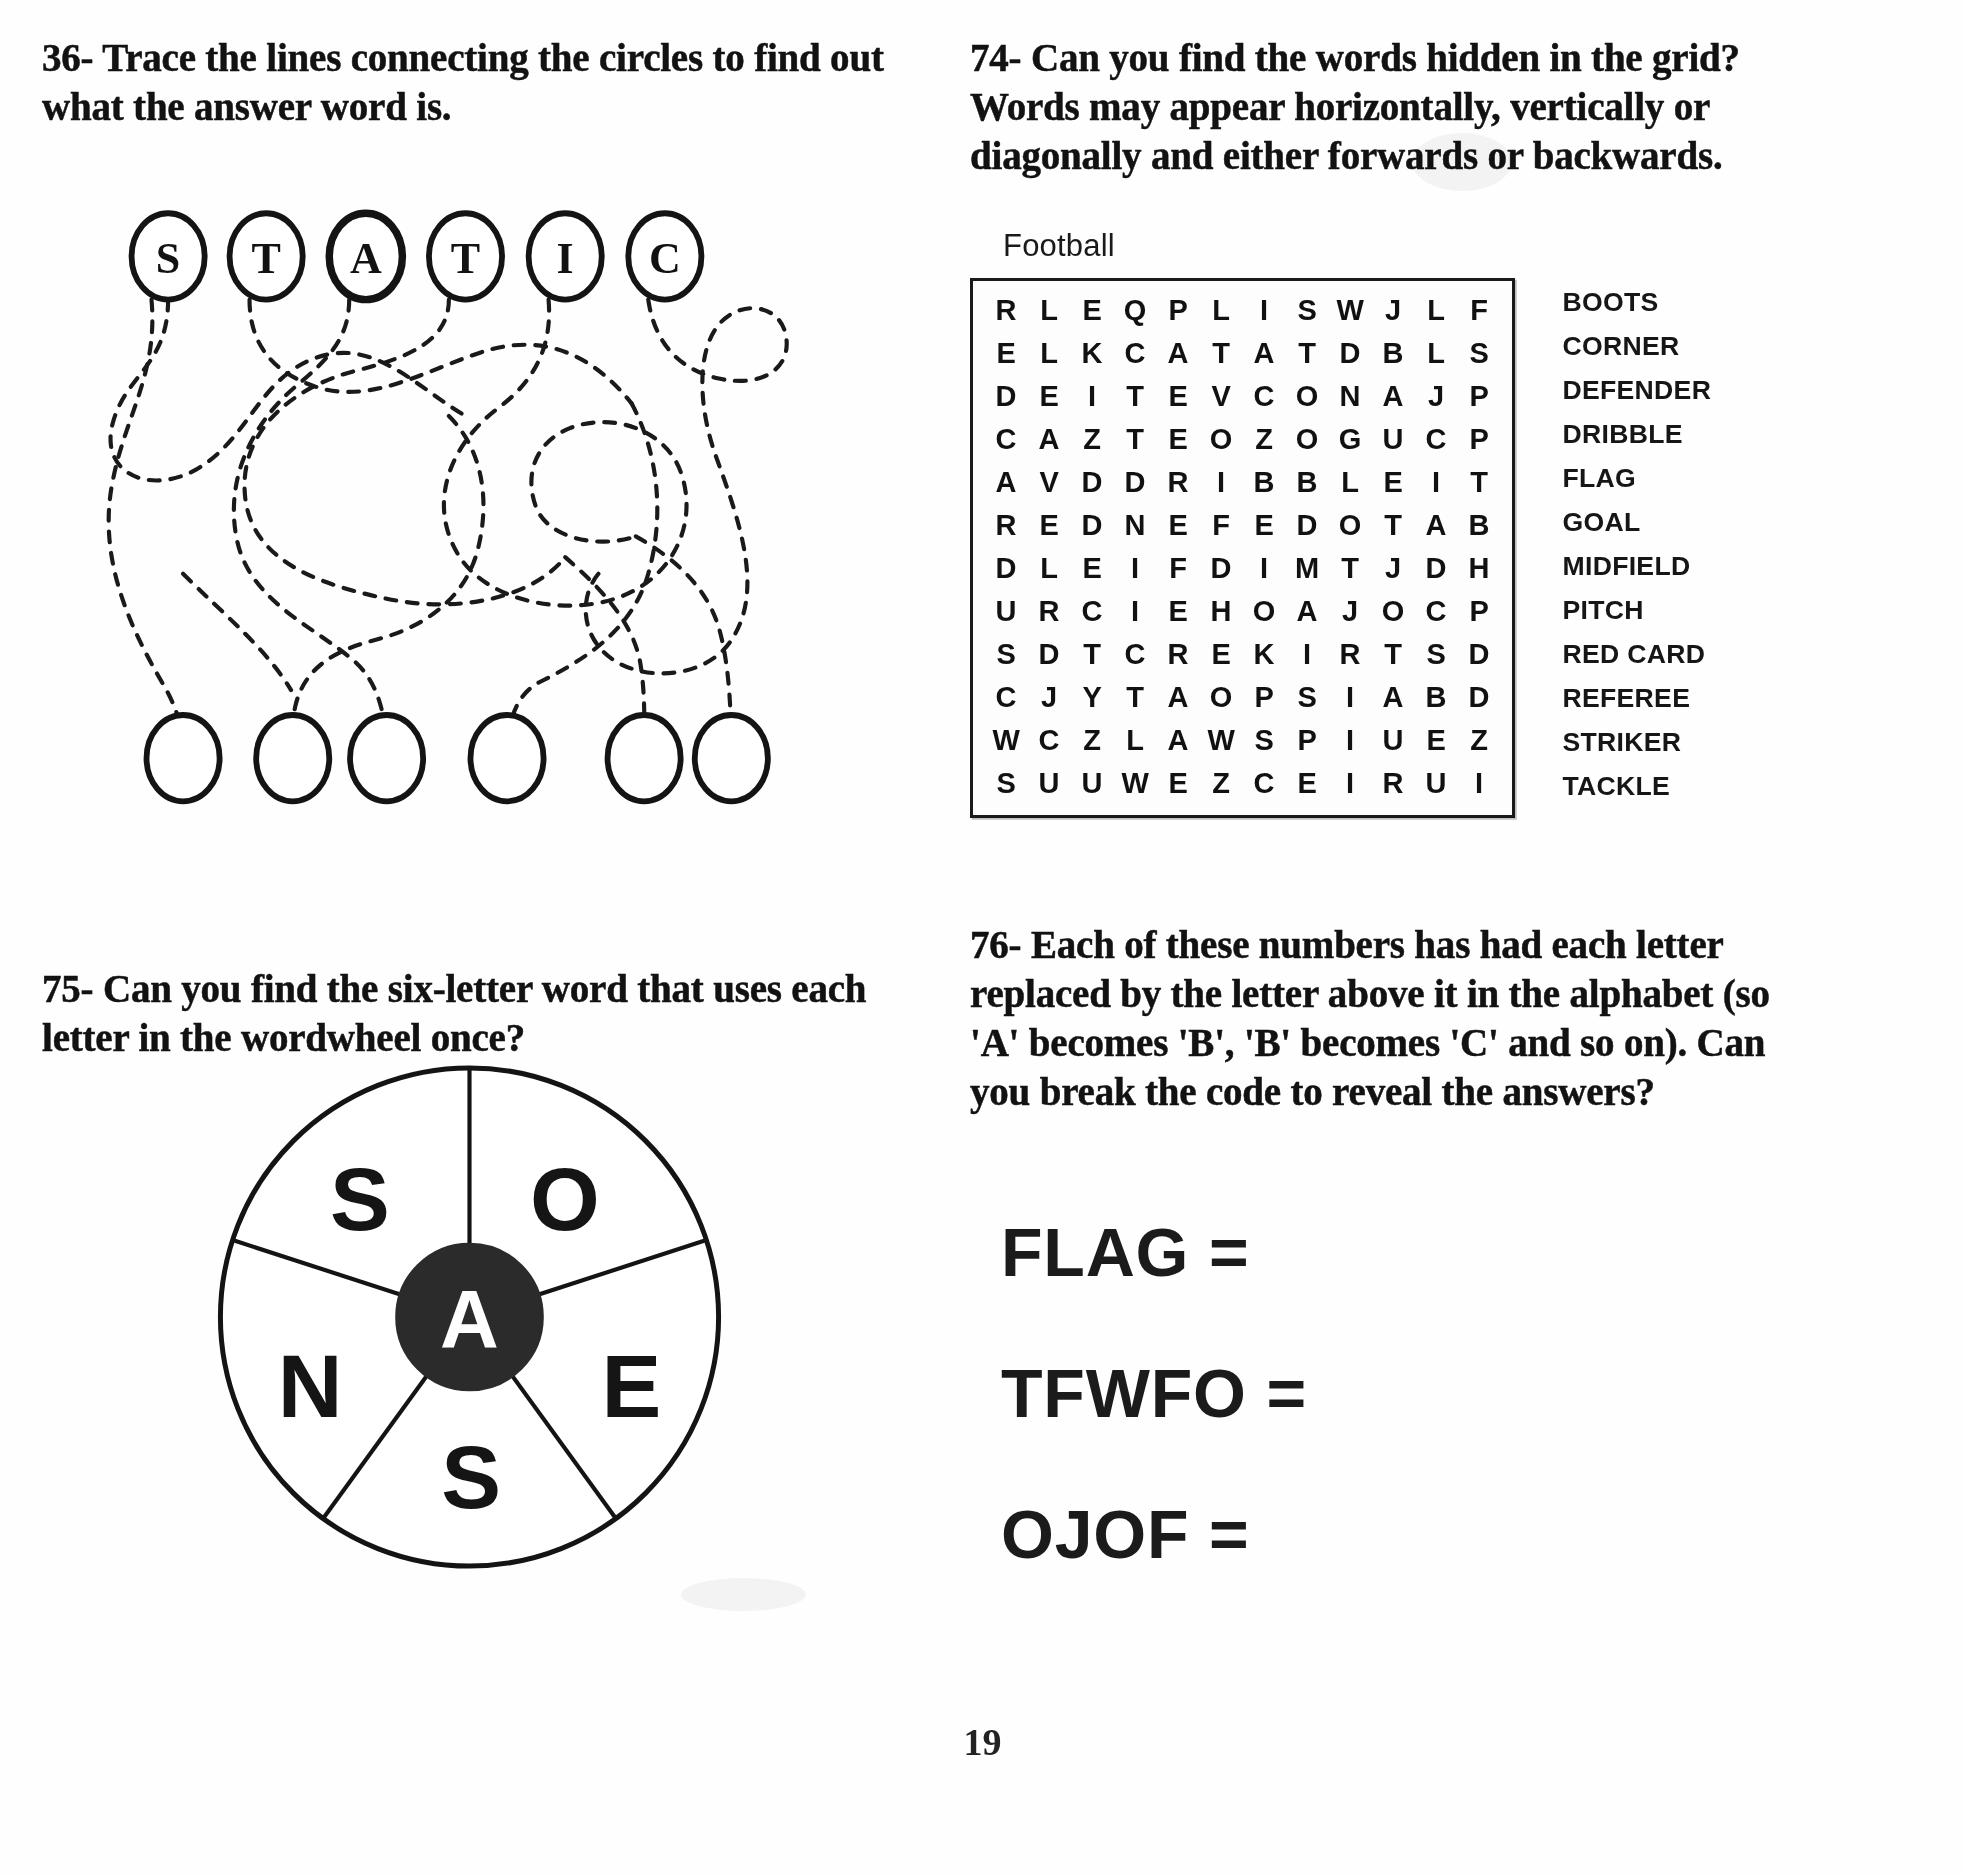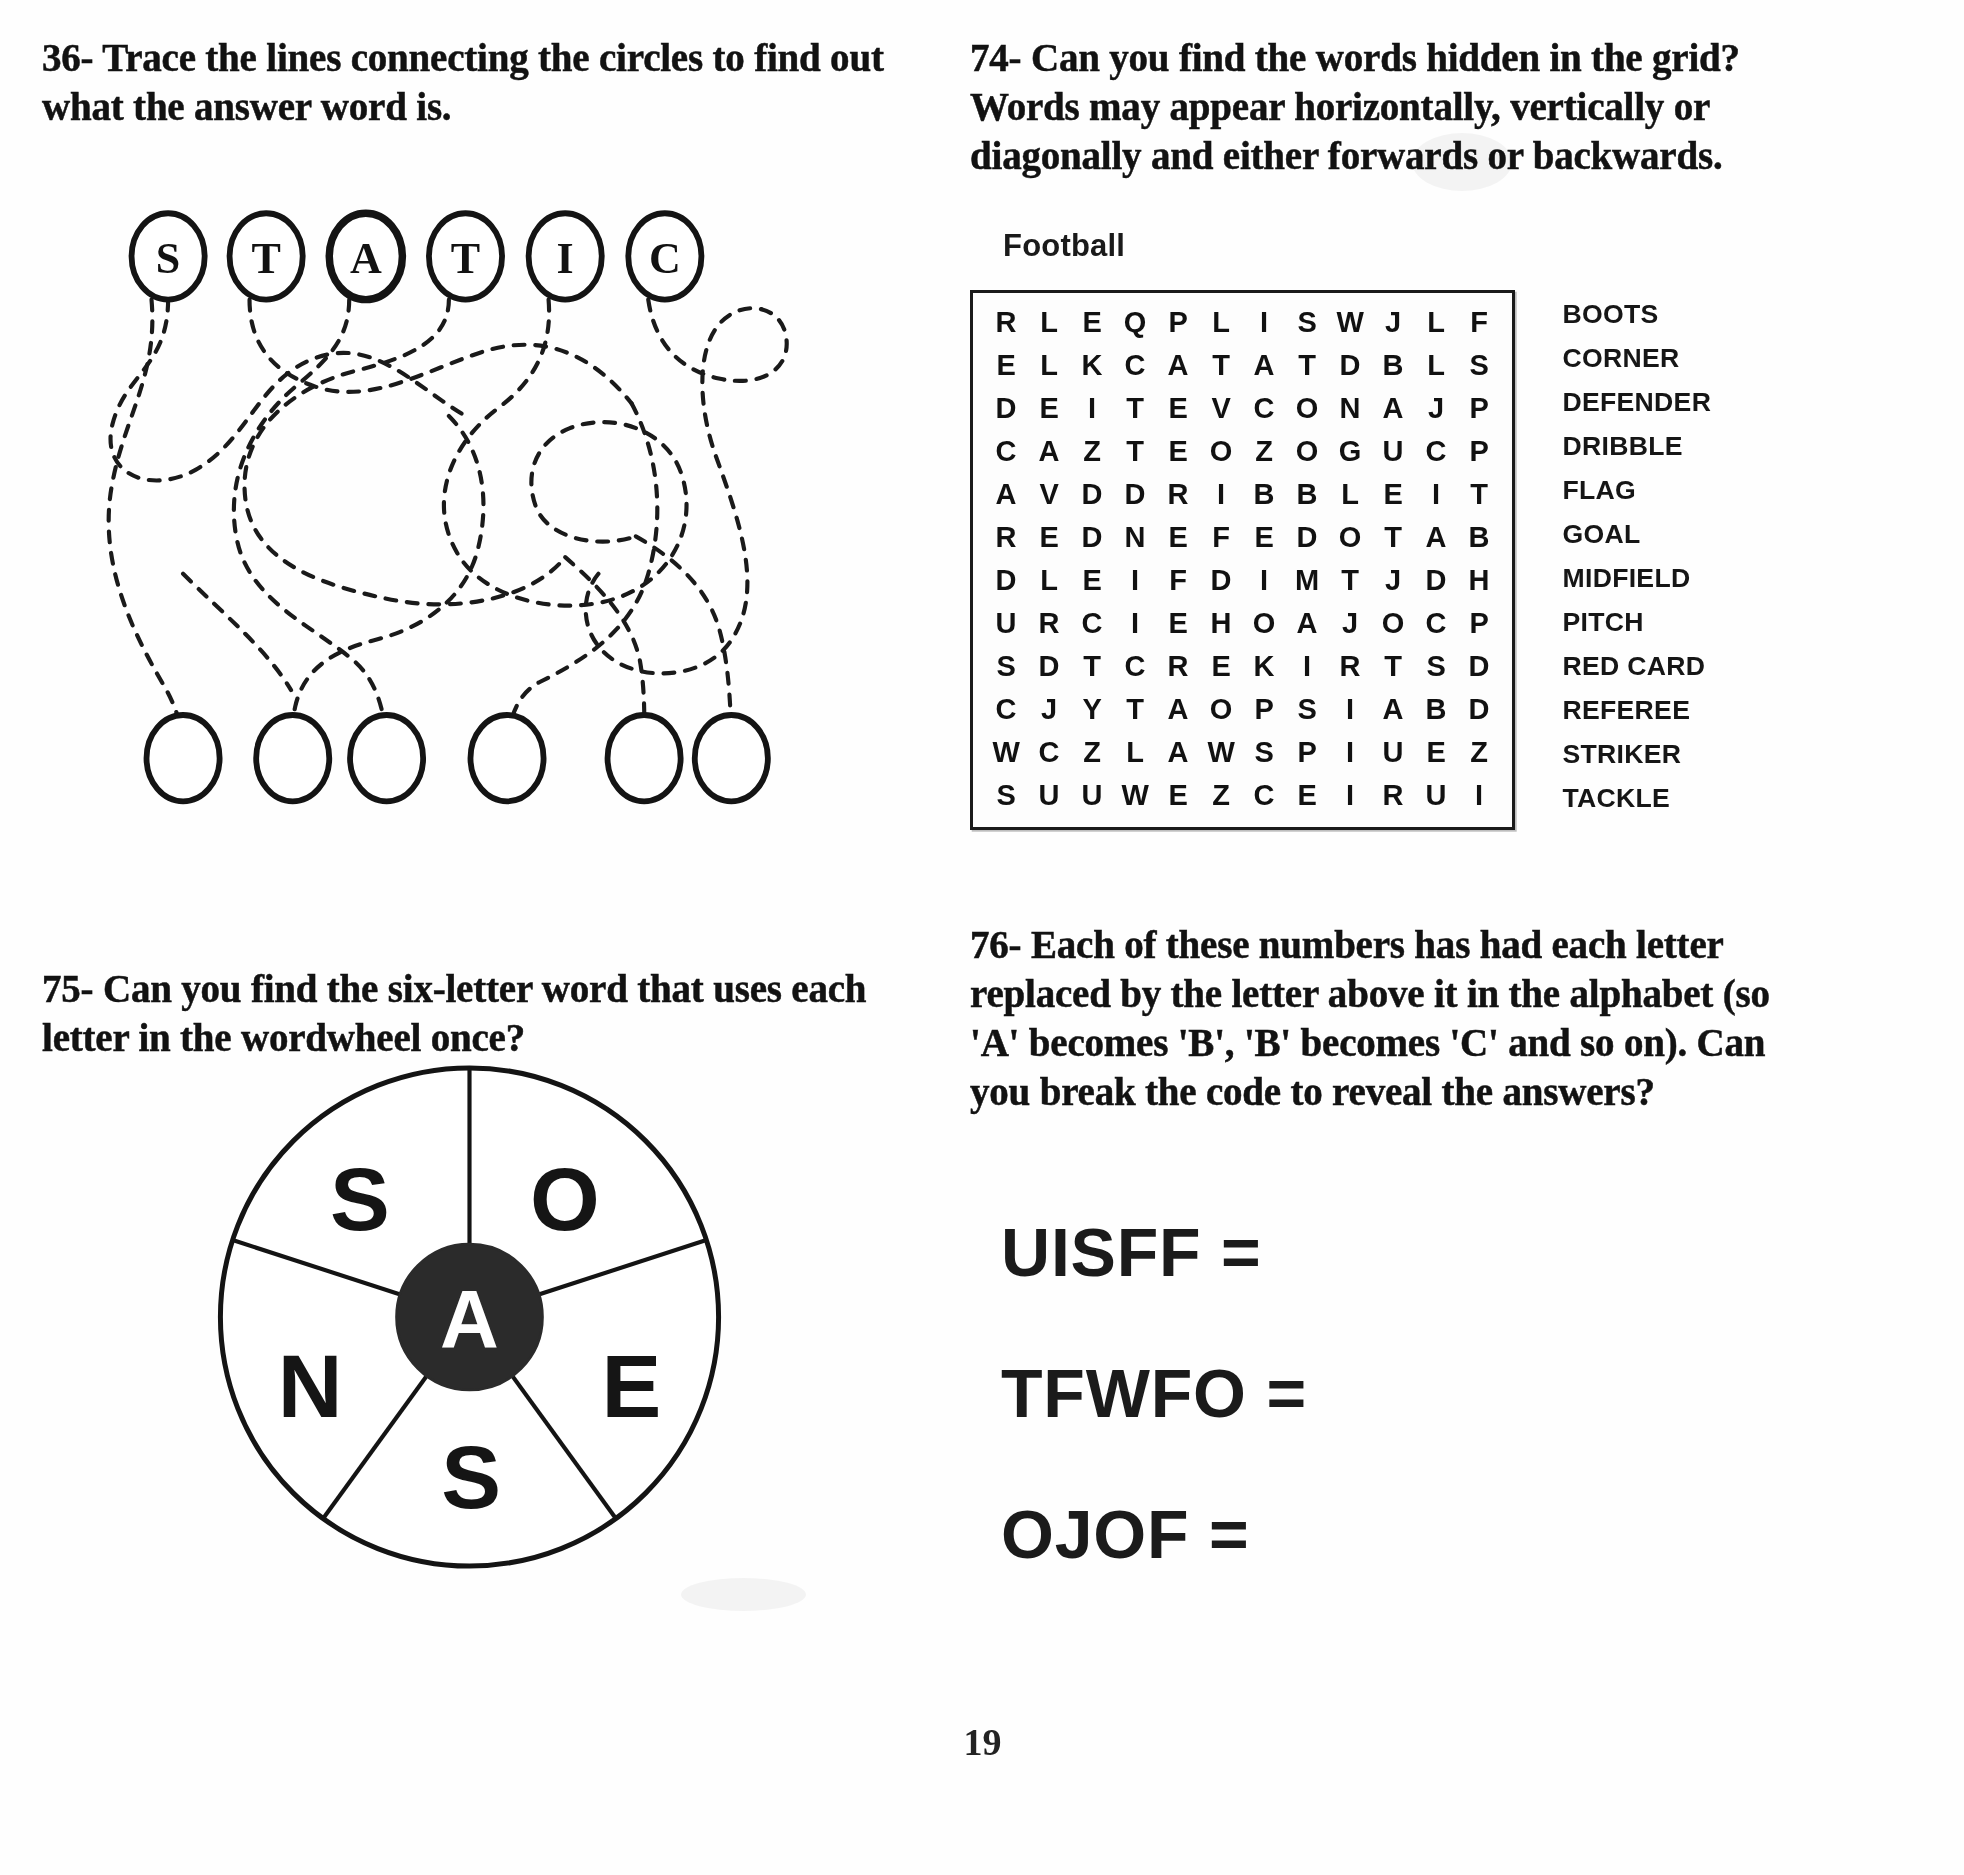--- a/index.html
+++ b/index.html
@@ -51,25 +51,25 @@
     font-family: "Liberation Serif", serif;
     font-weight: bold;
     font-size: 53px;
     fill: #121212;
   }
 
   
   #puzzle-74 { position: absolute; left: 970px; top: 228px; }
   #ws-category {
     font-family: "Liberation Sans", sans-serif;
-    font-weight: bold;
+    font-weight: normal;
     font-size: 31px;
     color: #1a1a1a;
     margin-left: 33px;
-    margin-bottom: 26px;
+    margin-bottom: 14px;
     letter-spacing: 0.2px;
   }
   #ws-body { display: flex; align-items: flex-start; }
   #ws-grid-box {
     border: 3.3px solid #1a1a1a;
     padding: 8.3px 11.6px 10px 11.6px;
     background: #fdfdfd;
     box-shadow: 1.7px 1.7px 0 rgba(0,0,0,0.25);
   }
   #ws-grid { border-collapse: collapse; }
@@ -458,21 +458,21 @@
       <text class="wheel-letter" x="118" y="450" text-anchor="middle">N</text>
 
       <circle cx="310" cy="330" r="88" fill="#2b2b2b" stroke="#2b2b2b" stroke-width="3"></circle>
       <text class="wheel-center-letter" x="310" y="366" text-anchor="middle">A</text>
     </svg>
   </div>
 
   <div class="prompt" id="prompt-76">76- Each of these numbers has had each letter replaced by the letter above it in the alphabet (so 'A' becomes 'B', 'B' becomes 'C' and so on). Can you break the code to reveal the answers?</div>
 
   <div id="puzzle-76">
-      <div class="code-line">UISFF =</div>
+      <div class="code-line">FLAG =</div>
       <div class="code-line">TFWFO =</div>
       <div class="code-line">OJOF =</div>
     </div>
 
   <div id="page-number">19</div>
 
   <div class="smudge" style="left:681px; top:1578px; width:125px; height:33px;"></div>
   <div class="smudge" style="left:1412px; top:133px; width:100px; height:58px;"></div>
 
 </div>

